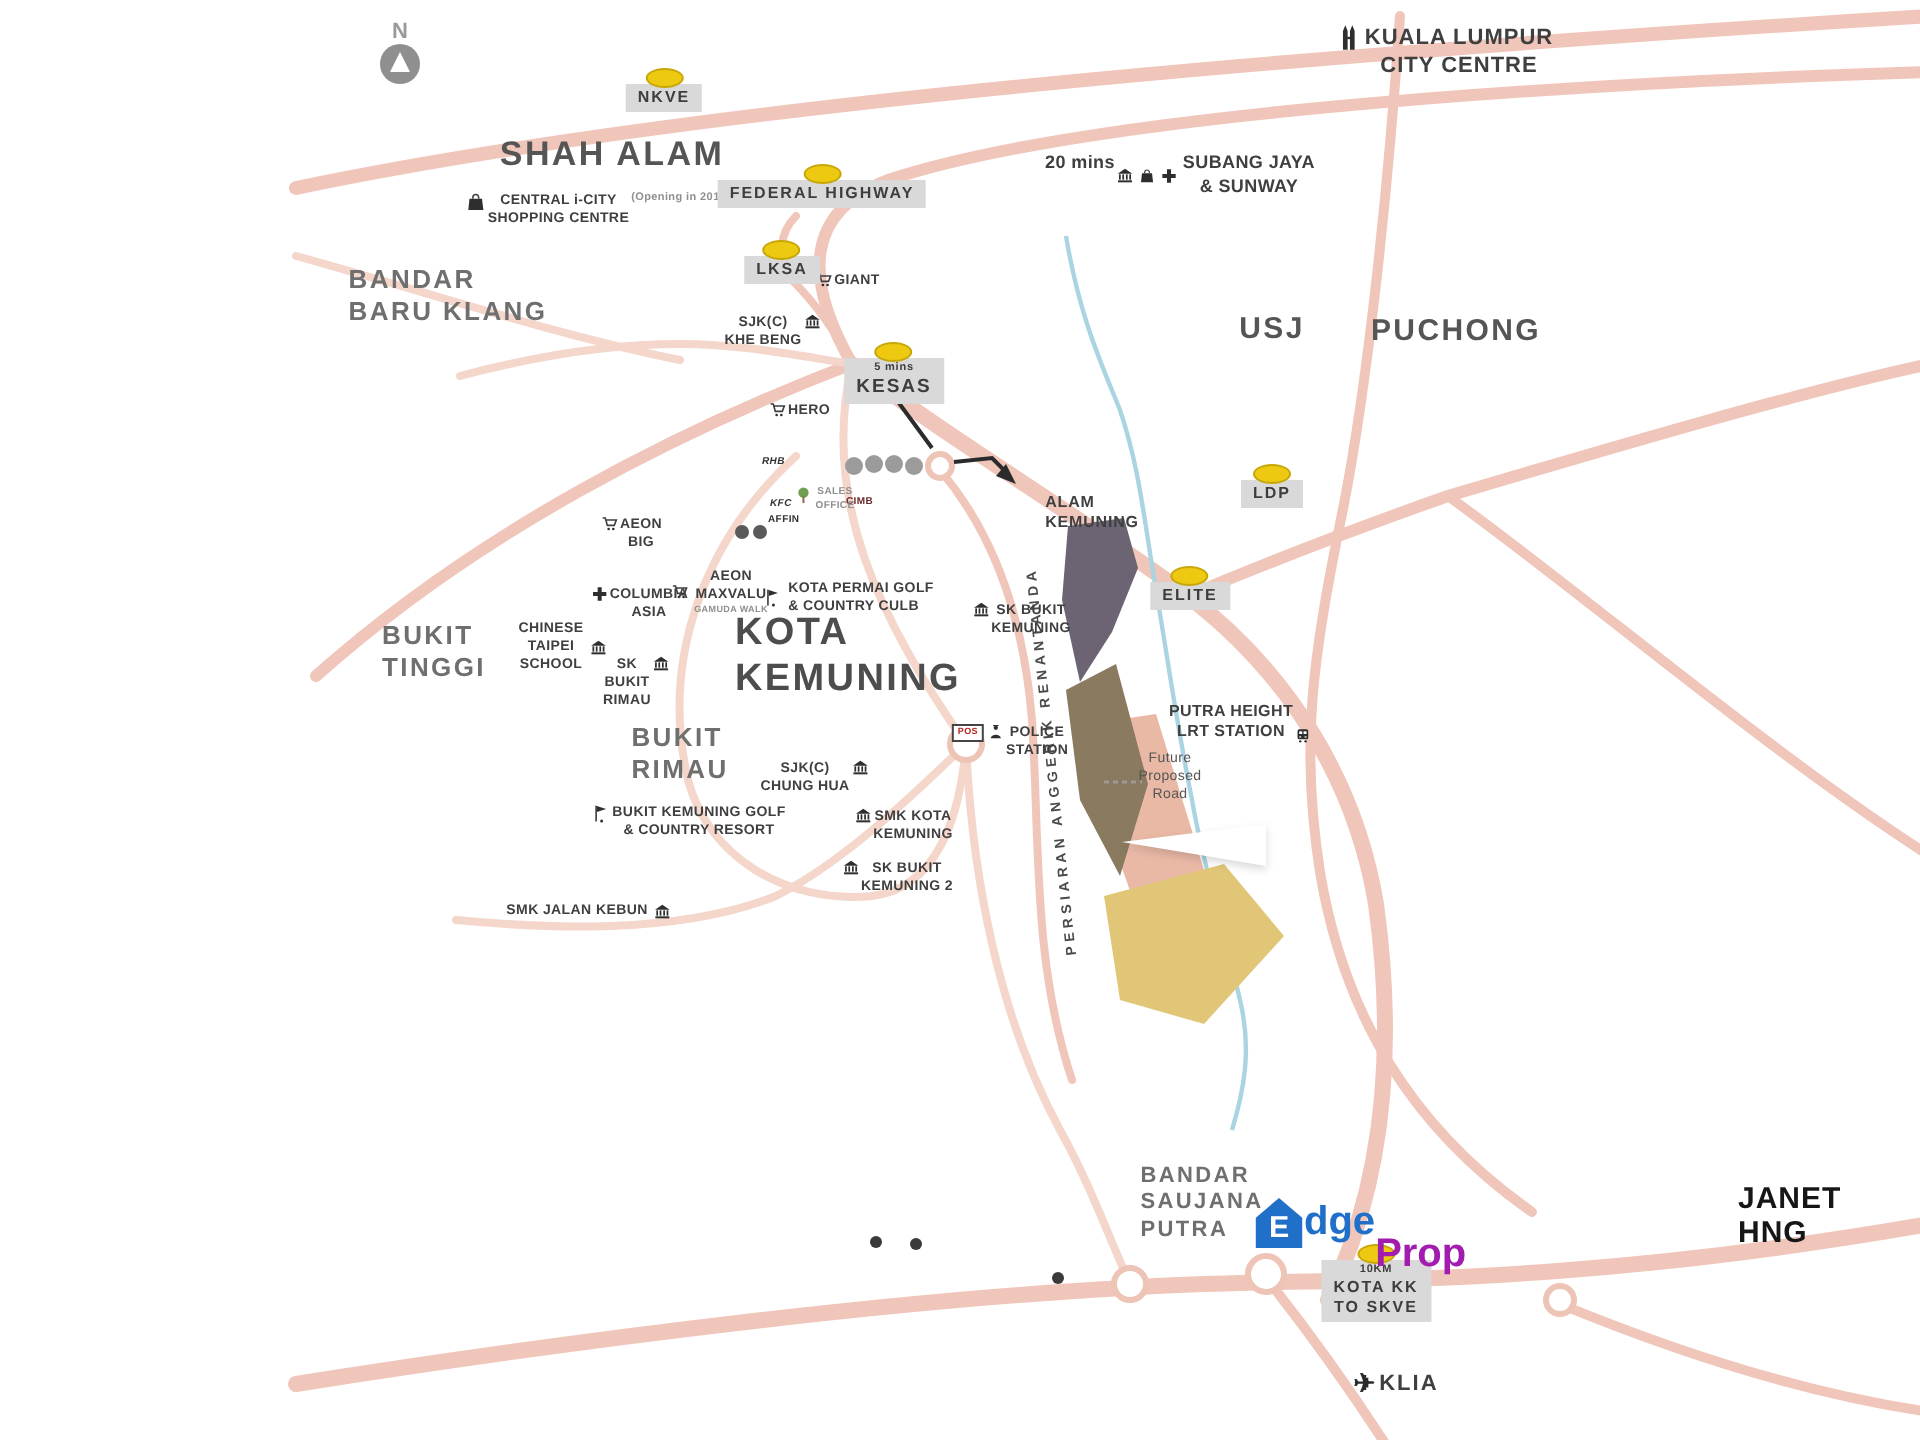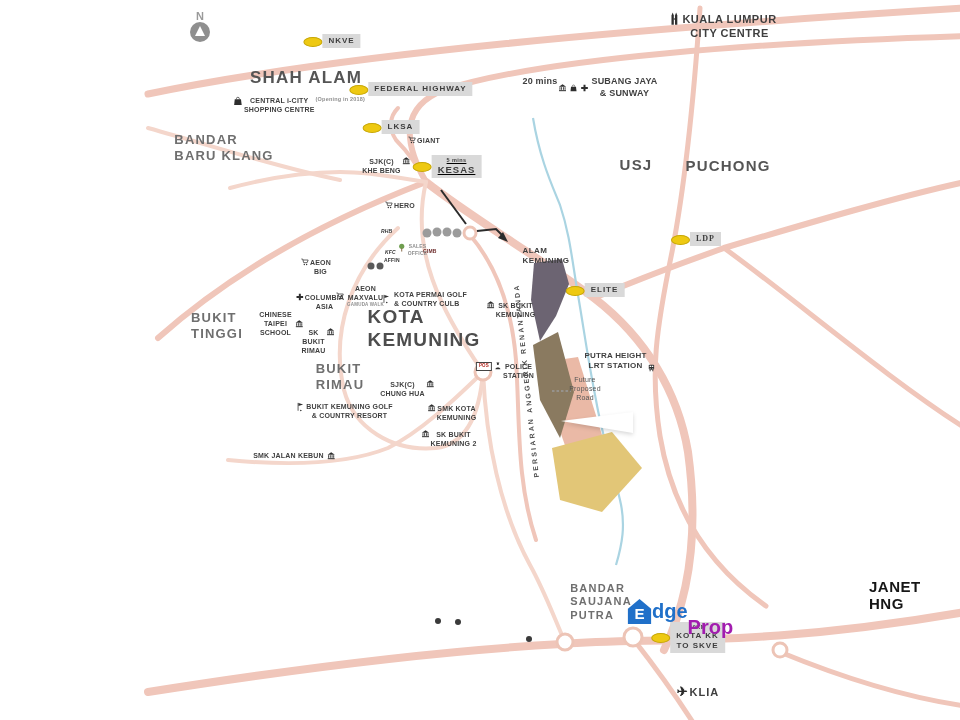--- a/index.html
+++ b/index.html
@@ -14,21 +14,21 @@
   .poi{position:absolute;transform:translateX(-50%);display:flex;flex-direction:row;align-items:flex-start;
        gap:1px;text-align:center;white-space:pre-line;font-size:7px;font-weight:700;color:#3f3f3f;
        line-height:1.3;letter-spacing:.2px;z-index:3;}
   .poi .sub{font-size:5.5px;color:#8f8f8f;}
   .poi.row{flex-direction:row;gap:3px;align-items:center;}
   .tiny{position:absolute;font-size:5px;font-weight:700;color:#333;z-index:3;letter-spacing:.2px;}
   .ic{width:10px;height:10px;fill:#2e2e2e;}
   .ic.sm{width:8px;height:8px;}
   .ic.lg{width:14px;height:14px;}
   
-  .hwy{position:absolute;transform:translateX(-50%);display:flex;flex-direction:row;align-items:center;z-index:4;}
+  .hwy{position:absolute;transform:translateX(-50%);display:flex;flex-direction:column;align-items:center;z-index:4;}
   .hwy .oval{width:17px;height:8px;background:#eec912;border:1px solid #c7a706;border-radius:50%;
              margin-bottom:-2px;position:relative;z-index:2;}
   .hwy .plate{background:#d9d9d9;color:#3d3d3d;font-weight:700;font-size:8px;letter-spacing:1px;
               padding:2px 6px;text-align:center;line-height:1.25;white-space:pre-line;}
   .hwy .pre{display:block;font-size:5.5px;letter-spacing:.4px;margin-bottom:0px;}
   .hwy.big .plate{font-size:9.5px;}
   
   .compass{position:absolute;left:190px;top:10px;display:flex;flex-direction:column;align-items:center;z-index:3;}
   .compass .n{font-size:11px;font-weight:700;color:#9a9a9a;}
   .compass .disc{width:20px;height:20px;border-radius:50%;background:#8f8f8f;display:flex;
@@ -47,21 +47,21 @@
                border-right:72px solid #fff;filter:drop-shadow(0 2px 2px rgba(0,0,0,.15));}
   .bl-name{font-size:20px;font-weight:700;letter-spacing:.5px;line-height:1;margin-top:2px;}
   .bl-name .a{color:#a7b138;}
   .bl-name .b{color:#6f7d22;}
   .bl-sub{font-size:8px;font-weight:400;color:#8f8f8f;letter-spacing:3px;margin-top:5px;}
   
   .edgeprop{position:absolute;left:627px;top:584px;display:flex;align-items:center;z-index:7;}
   .edgeprop .word{font-size:20px;font-weight:700;letter-spacing:0;}
   .edgeprop .dge{color:#2070c9;}
   .edgeprop .prop{color:#a21caf;margin-top:32px;}
-  .credit{position:absolute;left:869px;top:578px;font-size:15px;font-weight:700;color:#161616;
+  .credit{position:absolute;left:869px;top:591px;font-size:15px;font-weight:700;color:#161616;
           letter-spacing:.5px;z-index:3;}
   .posbox{border:1px solid #444;background:#fff;color:#b3261e;font-size:4.5px;font-weight:700;
           padding:1px 2px;line-height:1;}
   .plane{font-size:13px;color:#2a2a2a;line-height:1;}
 </style>
 </head>
 <body>
 
 <div class="stage">
 
@@ -192,29 +192,29 @@
     <div class="plate">NKVE</div>
   </div>
   <div class="hwy" style="left:411px;top:82px;">
     <div class="oval"></div>
     <div class="plate">FEDERAL HIGHWAY</div>
   </div>
   <div class="hwy" style="left:391px;top:120px;">
     <div class="oval"></div>
     <div class="plate">LKSA</div>
   </div>
-  <div class="hwy big" style="left:447px;top:155px;text-decoration:underline;">
+  <div class="hwy big" style="left:447px;top:171px;">
     <div class="oval"></div>
     <div class="plate"><span class="pre">5 mins</span><span>KESAS</span></div>
   </div>
   <div class="hwy" style="left:595px;top:283px;">
     <div class="oval"></div>
     <div class="plate">ELITE</div>
   </div>
-  <div class="hwy" style="left:696px;top:232px;font-family:Liberation Serif, serif;">
+  <div class="hwy" style="left:636px;top:232px;">
     <div class="oval"></div>
     <div class="plate">LDP</div>
   </div>
   <div class="hwy" style="left:688px;top:622px;">
     <div class="oval"></div>
     <div class="plate"><span class="pre">10KM</span><span>KOTA KK
 TO SKVE</span></div>
   </div>
 
   <div class="lbl dark" style="left:306px;top:78px;font-size:17px;">SHAH ALAM</div>

